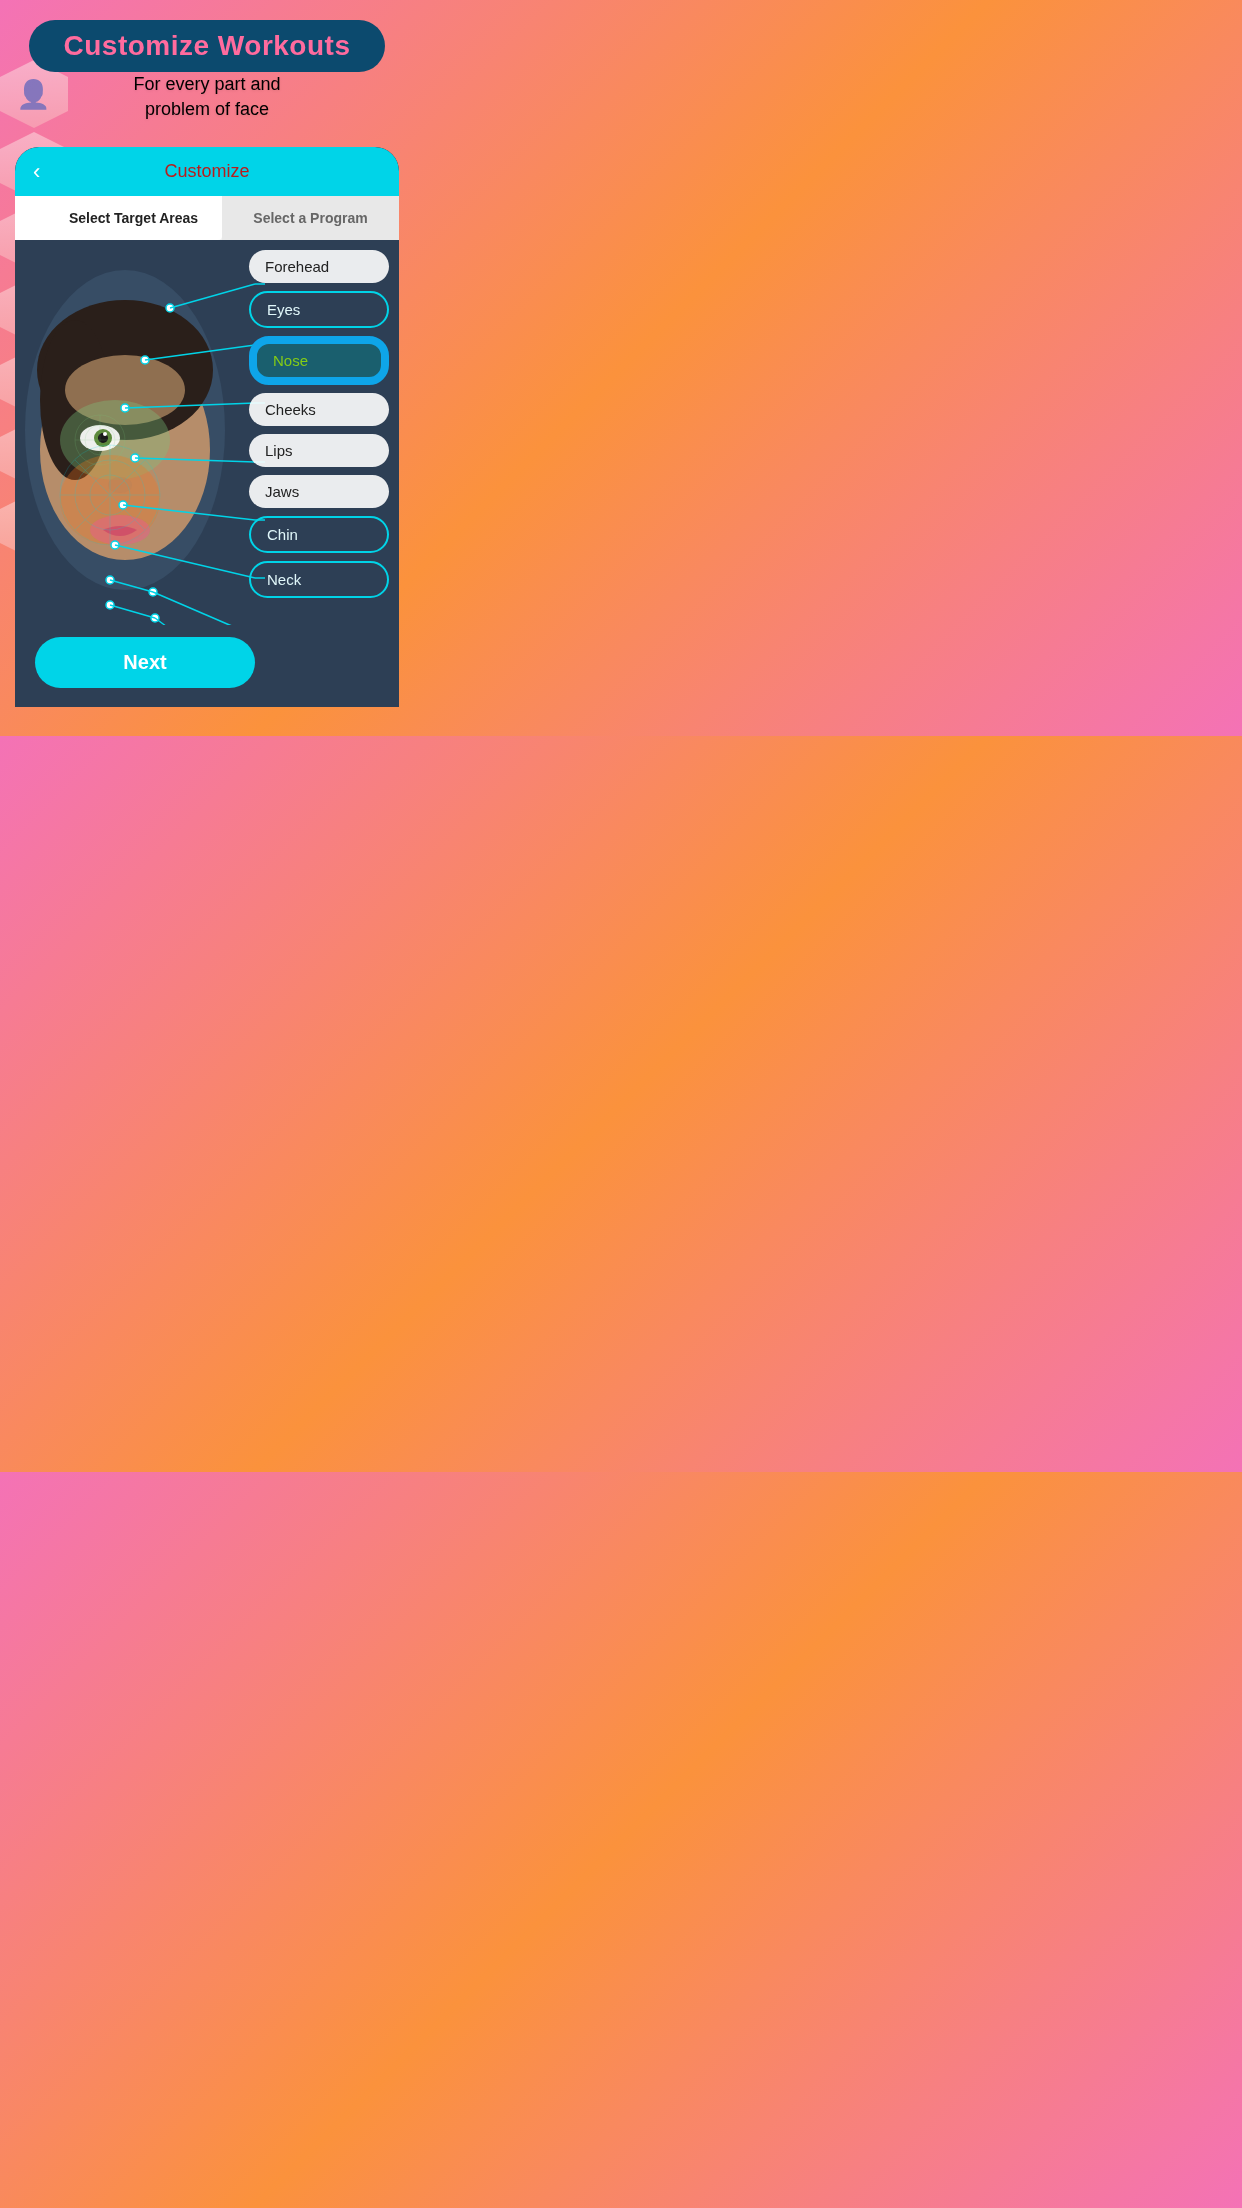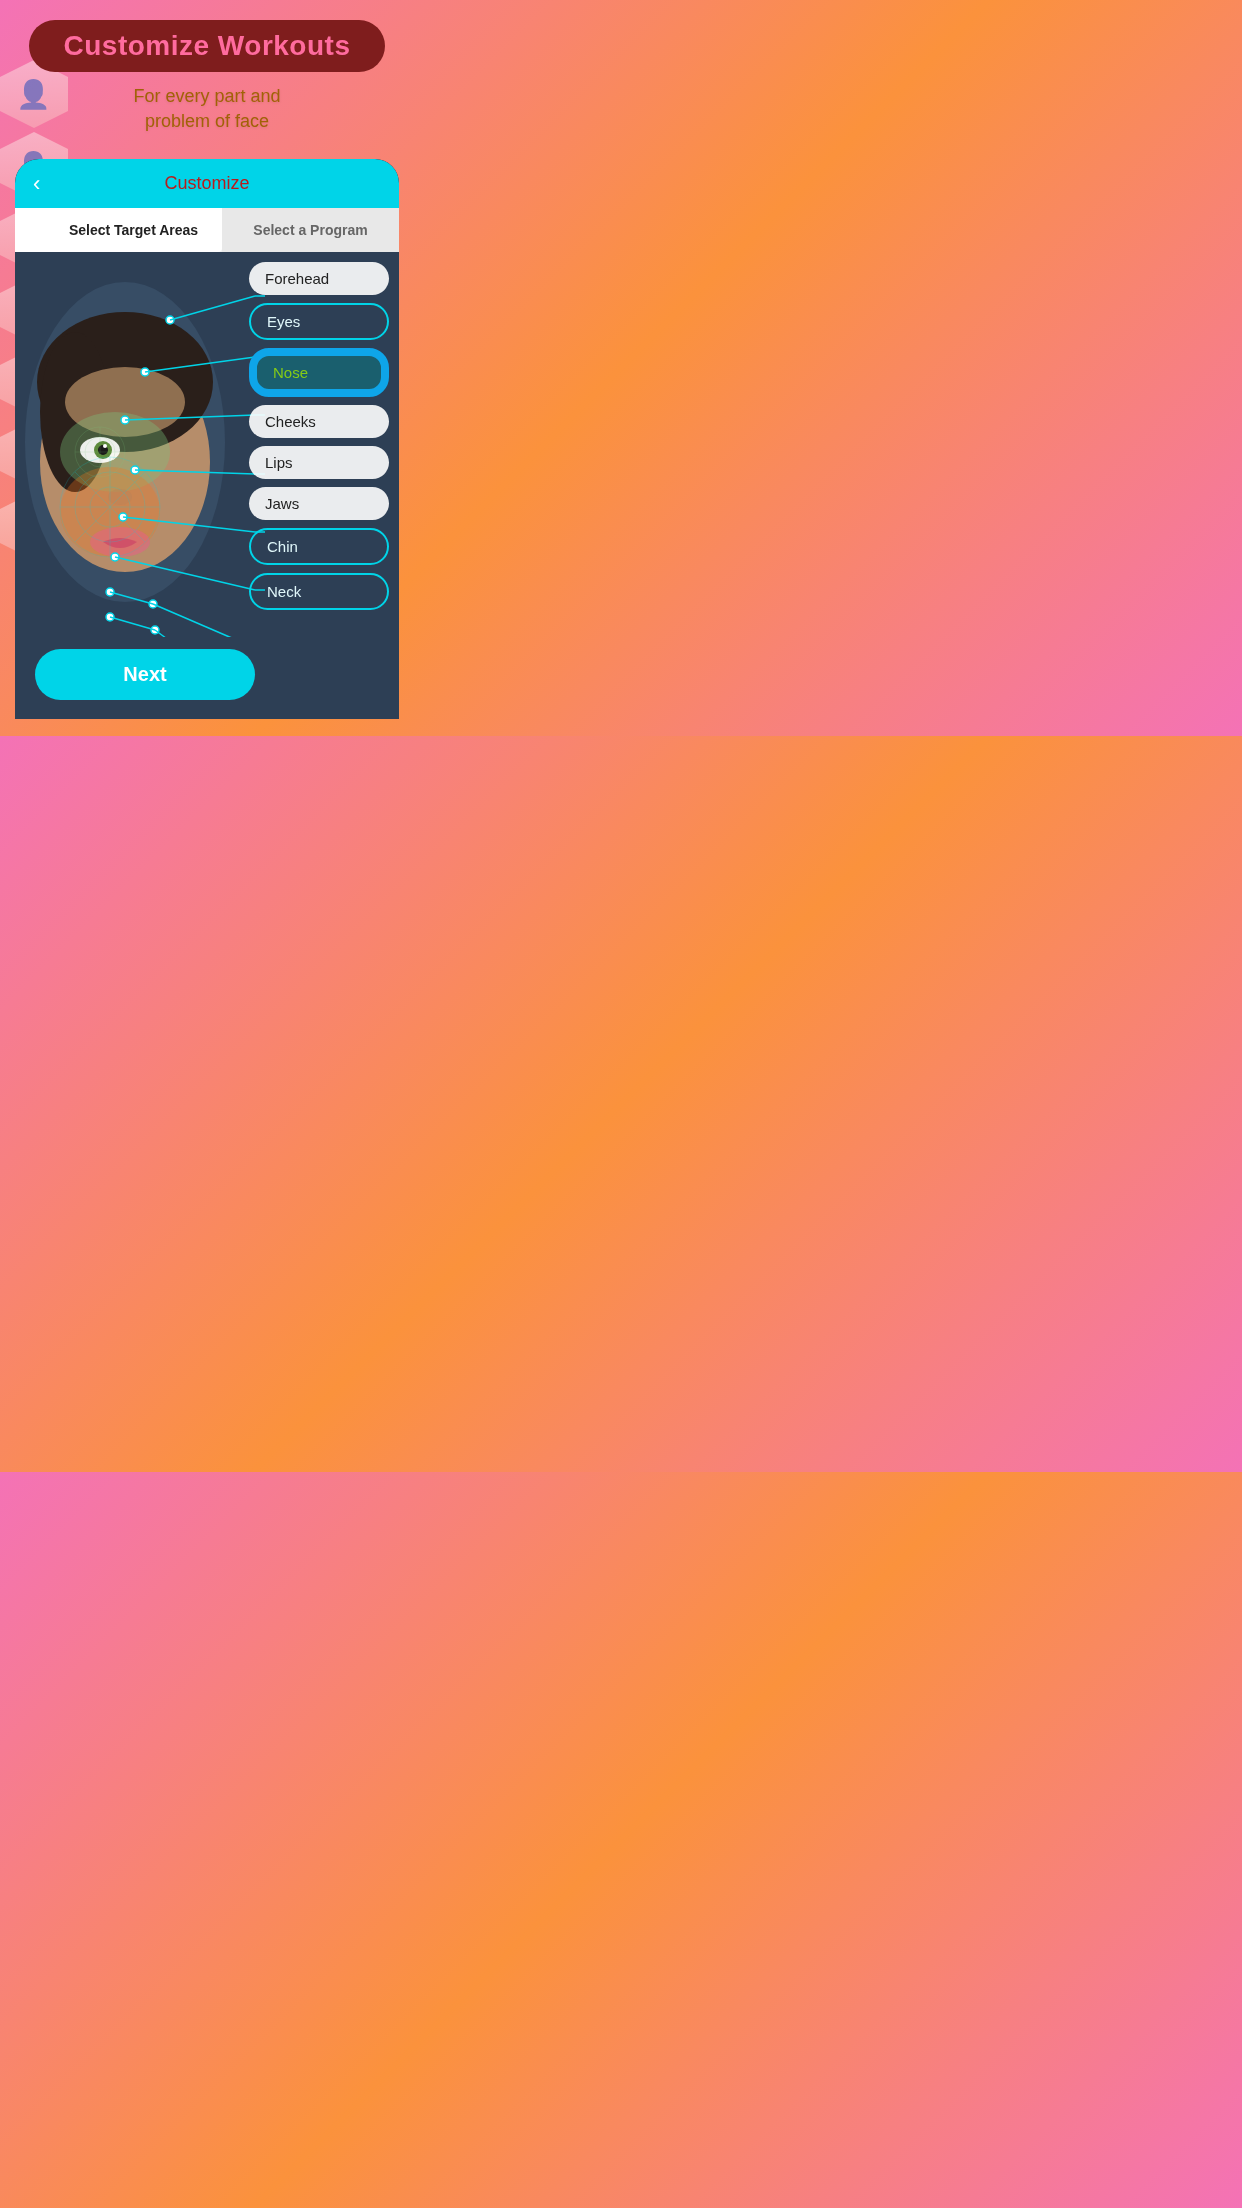--- a/index.html
+++ b/index.html
@@ -53,36 +53,35 @@
     
     .title-section {
       position: relative;
       z-index: 1;
       text-align: center;
       padding: 20px 20px 10px 20px;
     }
 
     .title-badge {
       display: inline-block;
-      background: #7f1d1d;
+      background: #0c4a6e;
       border-radius: 30px;
       padding: 10px 35px;
-      margin-bottom: 12px;
     }
 
     .title-badge h1 {
       font-size: 28px;
       font-weight: 900;
       color: #ff6b9e;
       letter-spacing: 0.5px;
     }
 
     .subtitle {
       font-size: 18px;
-      color: #a16207;
+      color: #000000;
       font-weight: 500;
       line-height: 1.4;
       text-shadow: 0 1px 3px rgba(0,0,0,0.1);
     }
 
     
     .main-card {
       position: relative;
       z-index: 2;
       background: #2d3f55;

